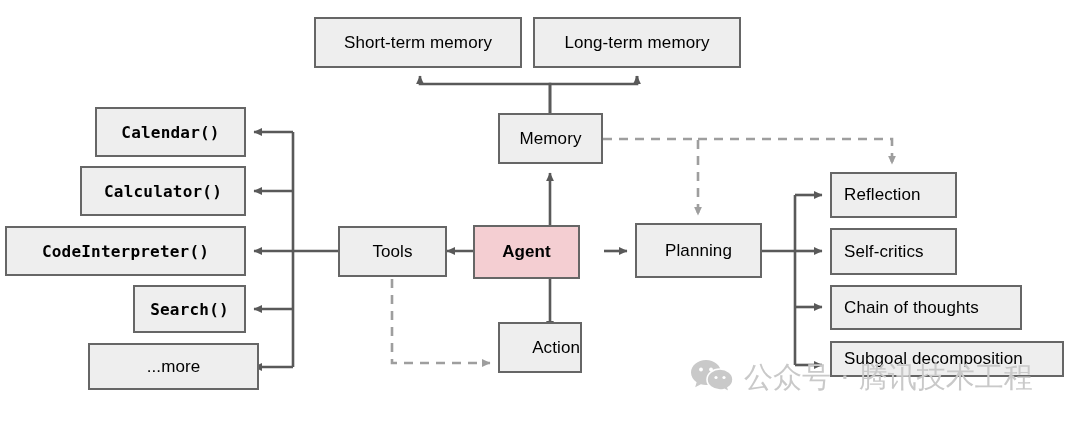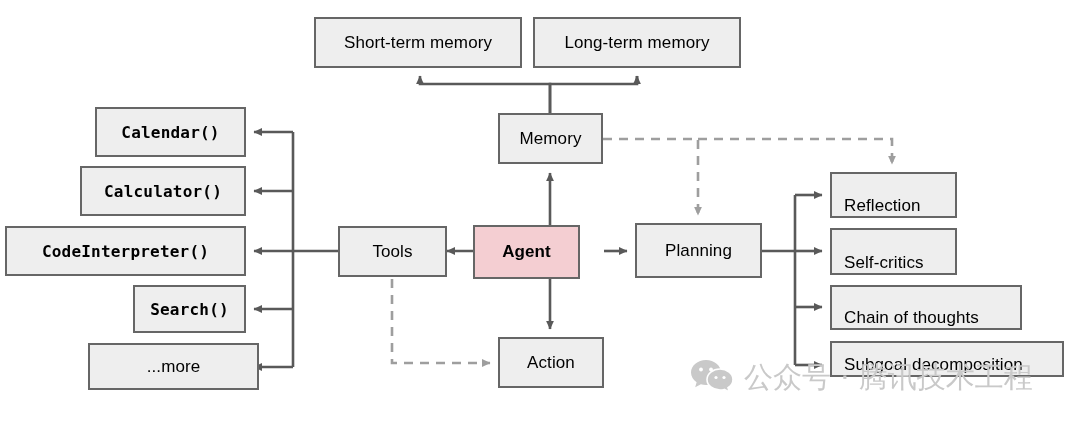--- a/index.html
+++ b/index.html
@@ -34,21 +34,20 @@
     font-size: 16px;
     letter-spacing: 0.2px;
   }
   .node.agent {
     background: #f4ced2;
     font-weight: 700;
   }
   .node.left-text {
     justify-content: flex-start;
     padding-left: 12px;
-    align-items: flex-end;
   }
   svg.edges {
     position: absolute;
     left: 0;
     top: 0;
     width: 1080px;
     height: 428px;
     pointer-events: none;
   }
   .watermark {
@@ -131,21 +130,21 @@
 
   <div class="node" style="left:338px; top:226px; width:109px; height:51px;">
     <span>Tools</span>
   </div>
   <div class="node agent" style="left:473px; top:225px; width:107px; height:54px;">
     <span>Agent</span>
   </div>
   <div class="node" style="left:635px; top:223px; width:127px; height:55px;">
     <span>Planning</span>
   </div>
-  <div class="node" style="left:498px; top:337px; width:106px; height:51px;">
+  <div class="node" style="left:498px; top:322px; width:84px; height:51px;justify-content:flex-end;">
     <span>Action</span>
   </div>
 
   <div class="node mono" style="left:95px; top:107px; width:151px; height:50px;">
     <span>Calendar()</span>
   </div>
   <div class="node mono" style="left:80px; top:166px; width:166px; height:50px;">
     <span>Calculator()</span>
   </div>
   <div class="node mono" style="left:5px; top:226px; width:241px; height:50px;">

